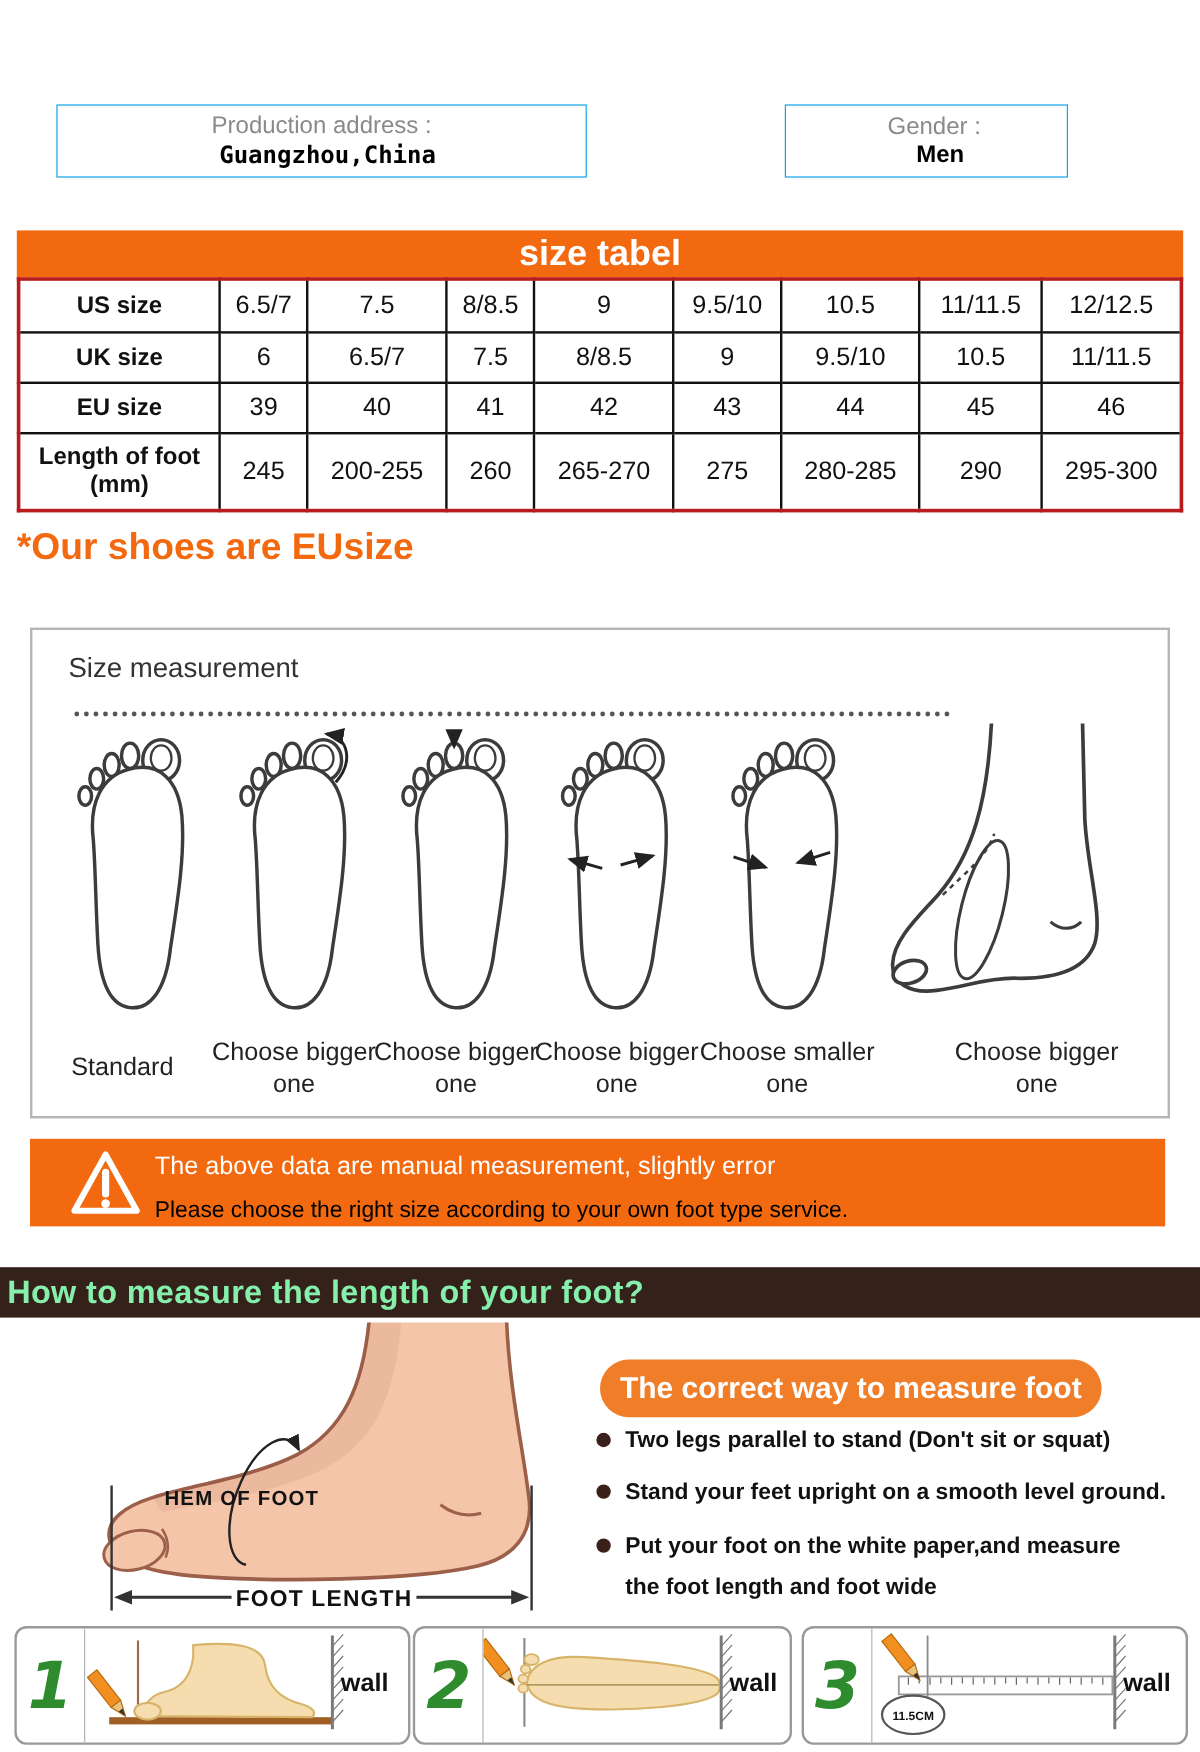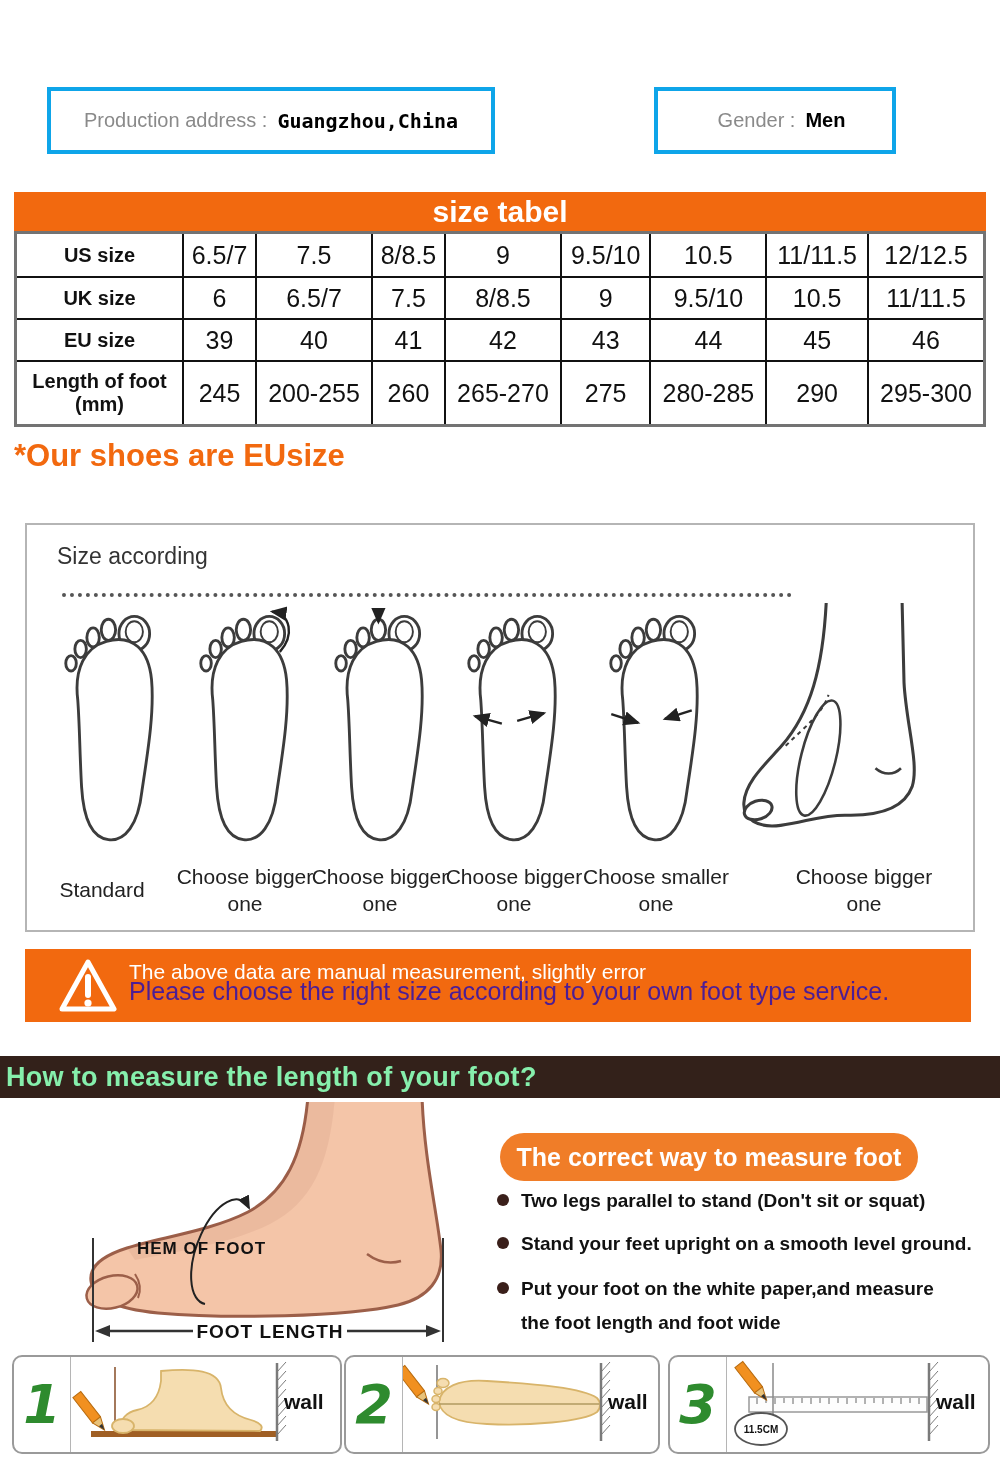--- a/index.html
+++ b/index.html
@@ -5,54 +5,54 @@
   html,body{margin:0;padding:0;background:#fff;}
   .canvas{position:relative;width:1000px;height:1460px;background:#ffffff;
           font-family:"Liberation Sans",sans-serif;overflow:hidden;}
 
   
   .hdr{position:absolute;left:0;top:8px;width:1000px;height:60px;background:#351d15;}
   .hdr .t{position:absolute;left:22px;top:2px;color:#fff;font-family:"Liberation Serif",serif;
           font-weight:bold;font-size:46px;letter-spacing:1px;}
 
   
-  .ibox{position:absolute;border:4px solid #0ea5e9;display:flex;align-items:center;
-        justify-content:center;font-size:20px;background:#fff;}
+  .ibox{position:absolute;border:1px solid #0ea5e9;display:flex;align-items:center;
+        justify-content:center;font-size:20px;background:#fff;flex-direction:column;}
   .ibox .lbl{color:#8a8a8a;}
   .ibox .val{color:#000;font-weight:bold;margin-left:10px;font-family:"DejaVu Sans Mono",monospace;}
   .ibox.prod{left:47px;top:87px;width:440px;height:59px;}
   .ibox.gend{left:654px;top:87px;width:221px;height:59px;padding-left:13px;}
   .ibox.gend .val{font-family:"Liberation Sans",sans-serif;}
 
   
   .sizebar{position:absolute;left:14px;top:192px;width:972px;height:39px;background:#f2690f;
            color:#fff;font-weight:bold;font-size:30px;text-align:center;line-height:39px;}
   .tblwrap{position:absolute;left:14px;top:231px;width:972px;}
-  table.sz{width:100%;border-collapse:collapse;border:3px solid #737373;}
-  table.sz td{border:2px solid #111;text-align:center;font-size:25px;color:#111;
+  table.sz{width:100%;border-collapse:collapse;border:3px solid #b91c1c;}
+  table.sz td{border:2px solid #111;text-align:center;font-size:21px;color:#111;
               padding:0 2px;background:#fff;}
   table.sz td.lab{font-weight:bold;width:161px;font-size:20px;line-height:1.15;}
   tr.r1 td{height:42px;} tr.r2 td{height:40px;} tr.r3 td{height:40px;} tr.r4 td{height:62px;}
 
   .eunote{position:absolute;left:14px;top:438px;color:#f2690f;font-weight:bold;font-size:31px;}
 
   
   .sugg{position:absolute;left:25px;top:523px;width:946px;height:405px;border:2px solid #b5b5b5;background:#fff;}
   .sugg .st{position:absolute;left:30px;top:18px;font-size:23px;color:#333;}
   .sugg .dots{position:absolute;left:35px;top:68px;width:730px;border-top:4px dotted #555;}
   .sugg svg{position:absolute;}
   .slabels{position:absolute;left:0;top:334px;width:946px;height:64px;}
   .slab{position:absolute;width:150px;height:62px;display:flex;align-items:center;
         justify-content:center;text-align:center;font-size:21px;color:#222;line-height:1.3;}
 
   
   .warn{position:absolute;left:25px;top:949px;width:946px;height:73px;background:#f2690f;}
   .warn svg{position:absolute;left:33px;top:8px;}
   .warn .l1{position:absolute;left:104px;top:11px;color:#fff;font-size:21px;}
-  .warn .l2{position:absolute;left:104px;top:28px;color:#4c1d95;font-size:25px;}
+  .warn .l2{position:absolute;left:104px;top:49px;color:#000000;font-size:19px;}
 
   
   .secbar{position:absolute;left:0;top:1056px;width:1000px;height:42px;background:#33211a;}
   .secbar .t{position:absolute;left:6px;top:6px;color:#86efac;font-weight:800;font-size:27px;letter-spacing:.3px;}
 
   .bigfoot{position:absolute;left:15px;top:1102px;}
 
   .cwbox{position:absolute;left:500px;top:1133px;width:418px;height:48px;background:#f07d28;
          border-radius:24px;color:#fff;font-weight:bold;font-size:25px;text-align:center;line-height:48px;}
   .bullets{position:absolute;left:497px;top:1190px;width:500px;}
@@ -167,21 +167,21 @@
         <td>290</td>
         <td>295-300</td>
       </tr>
     </tbody>
       </table>
   </div>
 
   <div class="eunote">*Our shoes are EUsize</div>
 
   <div class="sugg">
-    <div class="st">Size according</div>
+    <div class="st">Size measurement</div>
     <div class="dots"></div>
 
     <svg style="left:22px;top:76px" width="115" height="255" viewBox="0 0 120 250">
       <use href="#footTop"></use>
     </svg>
     <svg style="left:157px;top:76px" width="115" height="255" viewBox="0 0 120 250">
       <use href="#footTop"></use>
       <path d="M100,45 C115,28 112,6 92,3" fill="none" stroke="#222" stroke-width="2.5" marker-end="url(#ah)"></path>
     </svg>
     <svg style="left:292px;top:76px" width="115" height="255" viewBox="0 0 120 250">

